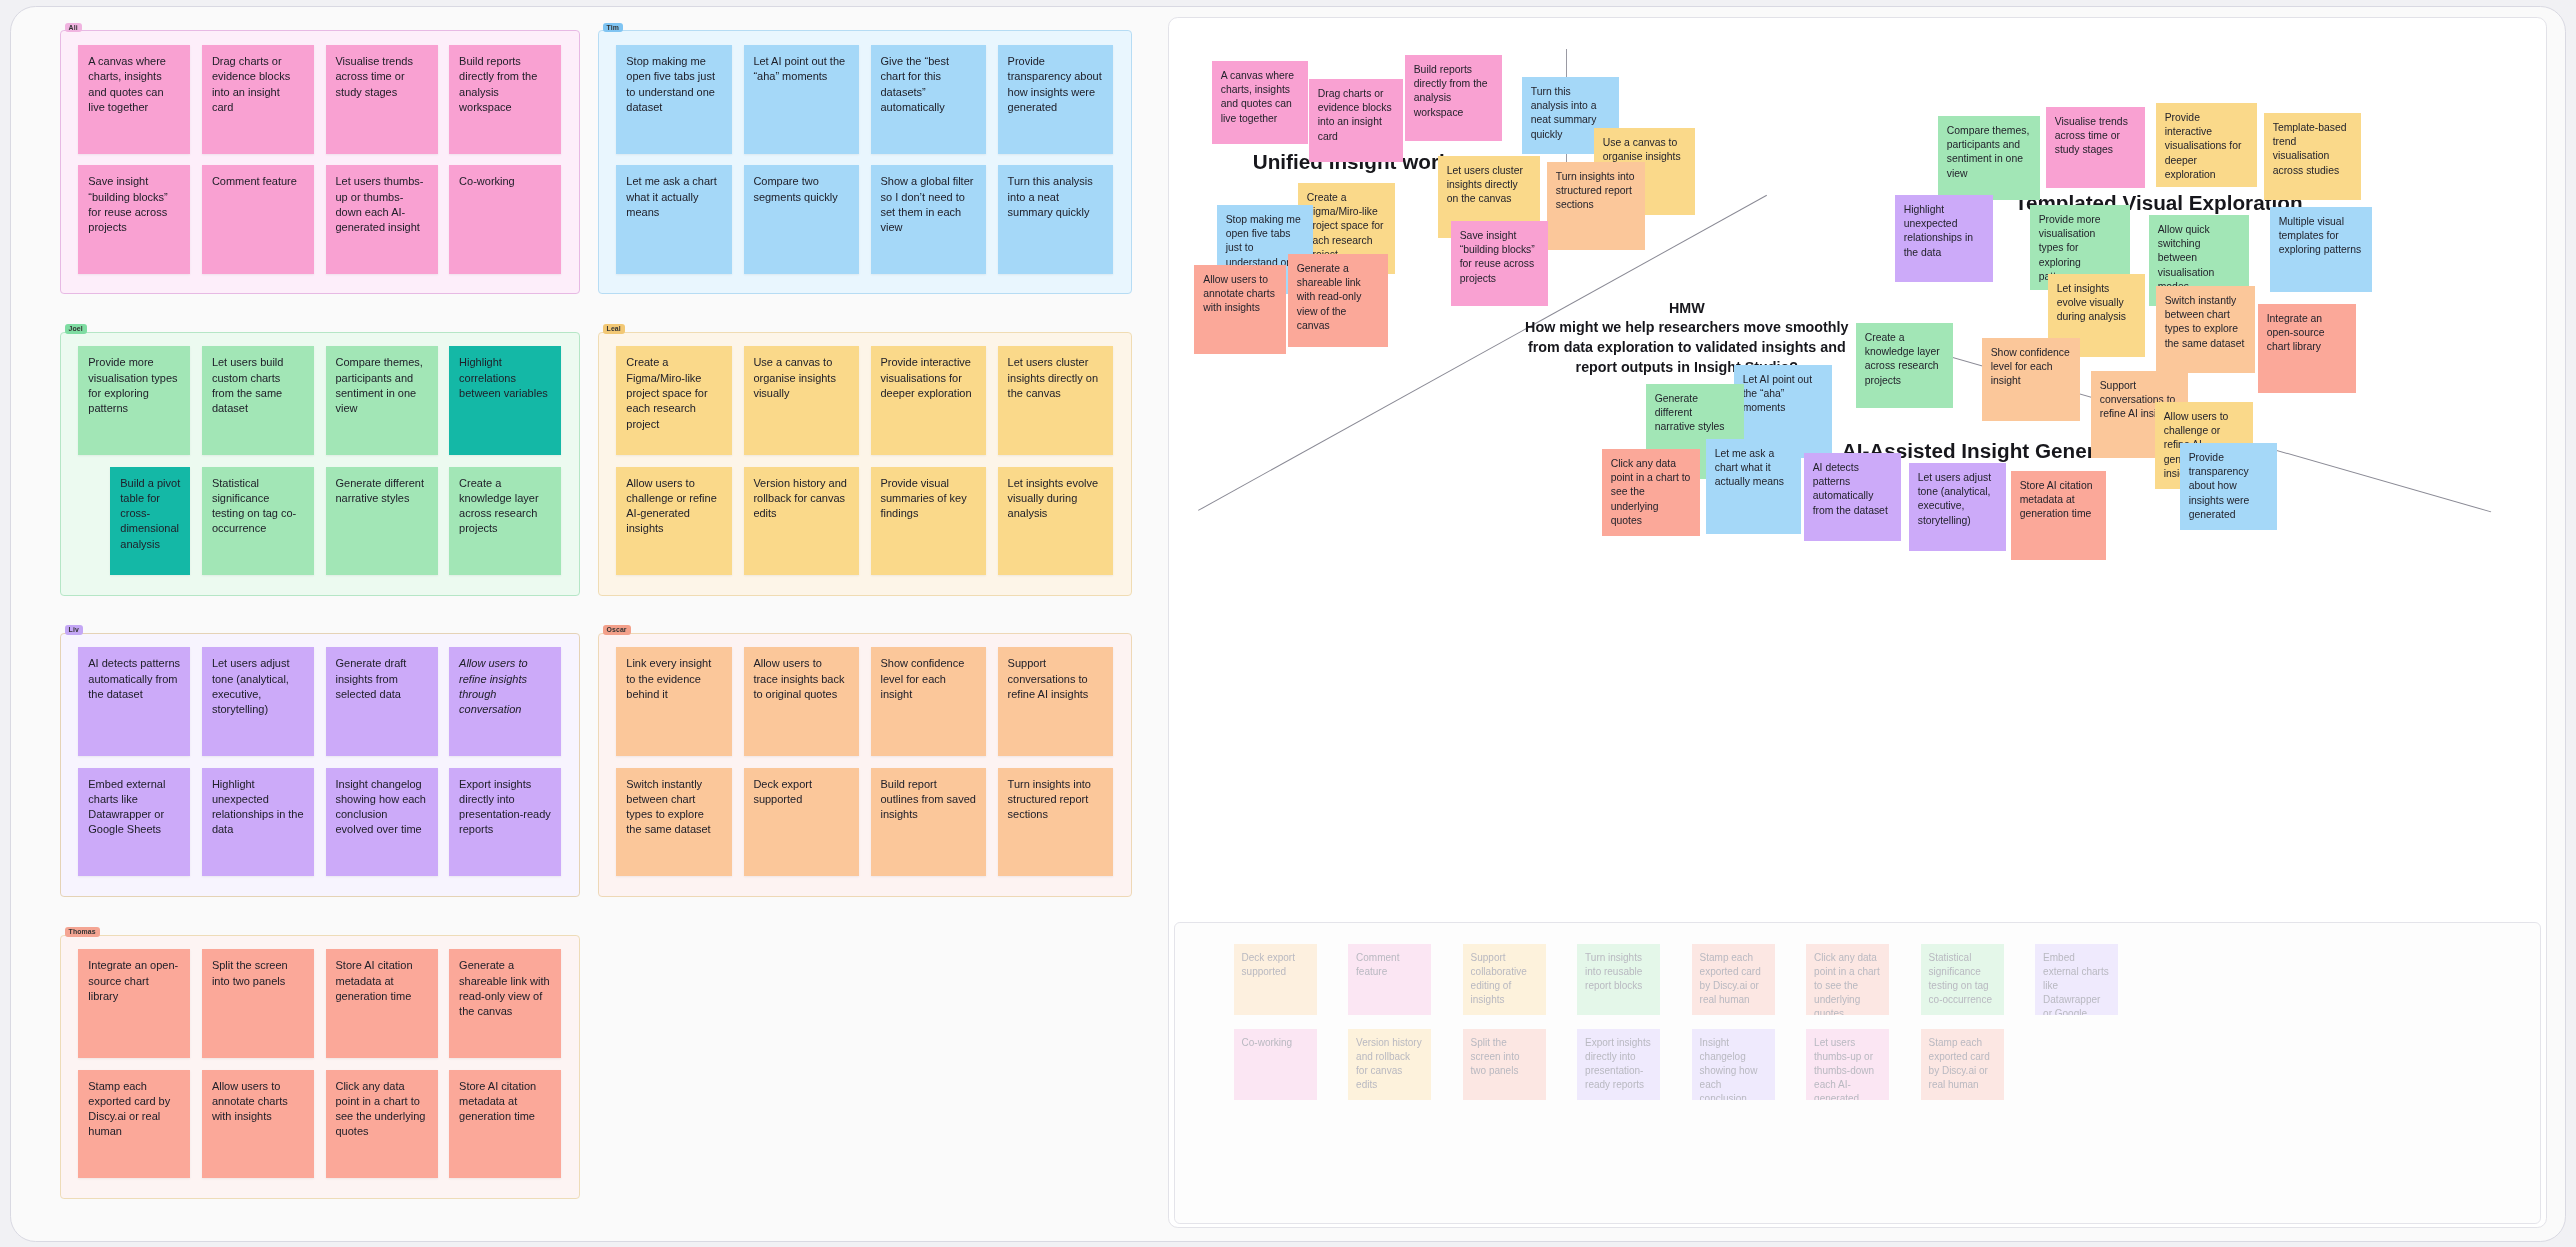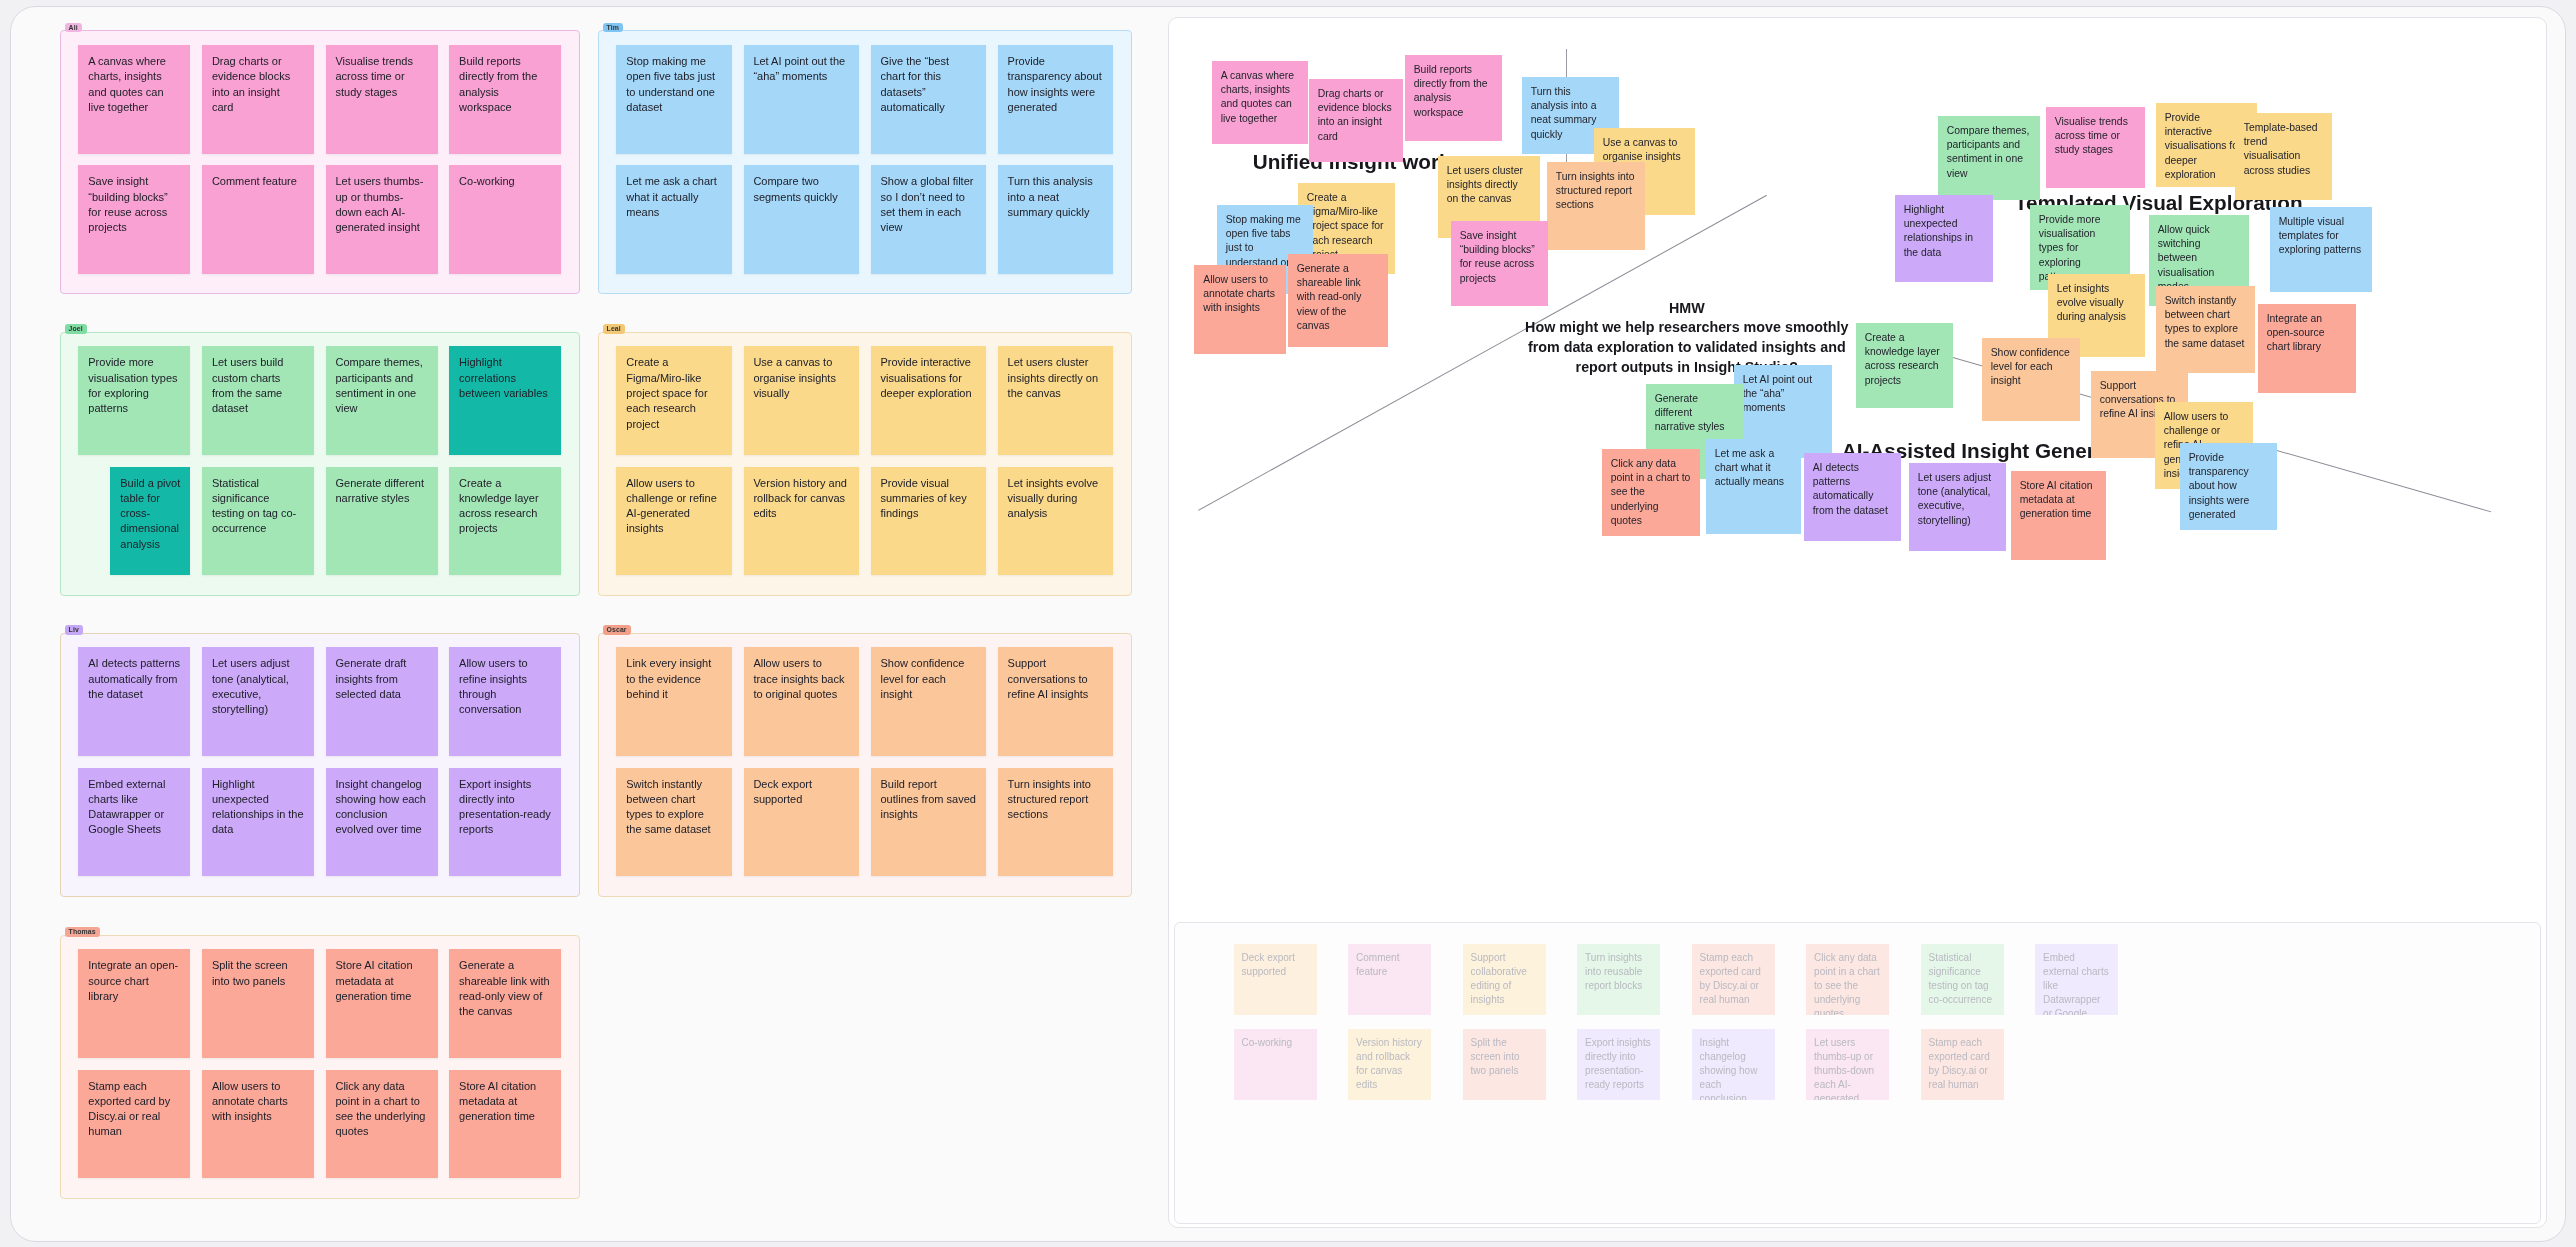--- a/index.html
+++ b/index.html
@@ -187,21 +187,21 @@
             <div class="note" style="background: rgb(250, 217, 138);">Provide visual summaries of key findings</div>
             <div class="note" style="background: rgb(250, 217, 138);">Let insights evolve visually during analysis</div>
           </div>
         </div>
         <div class="group" style="left: 0px; top: 616px; width: 520px; height: 264px; background: rgb(247, 244, 254); border-color: rgb(229, 211, 182);">
           <div class="group-tag" style="background: rgb(196, 167, 245);">Liv</div>
           <div class="grid">
             <div class="note" style="background: rgb(204, 170, 249);">AI detects patterns automatically from the dataset</div>
             <div class="note" style="background: rgb(204, 170, 249);">Let users adjust tone (analytical, executive, storytelling)</div>
             <div class="note" style="background: rgb(204, 170, 249);">Generate draft insights from selected data</div>
-            <div class="note" style="background: rgb(204, 170, 249);">Allow users to refine insights through conversation</div>
+            <div class="note" style="background: rgb(204, 170, 249); font-style: italic;">Allow users to refine insights through conversation</div>
             <div class="note" style="background: rgb(204, 170, 249);">Embed external charts like Datawrapper or Google Sheets</div>
             <div class="note" style="background: rgb(204, 170, 249);">Highlight unexpected relationships in the data</div>
             <div class="note" style="background: rgb(204, 170, 249);">Insight changelog showing how each conclusion evolved over time</div>
             <div class="note" style="background: rgb(204, 170, 249);">Export insights directly into presentation-ready reports</div>
           </div>
         </div>
         <div class="group" style="left: 538px; top: 616px; width: 534px; height: 264px; background: rgb(253, 243, 242); border-color: rgb(238, 216, 182);">
           <div class="group-tag" style="background: rgb(243, 160, 138);">Oscar</div>
           <div class="grid">
             <div class="note" style="background: rgb(251, 199, 154);">Link every insight to the evidence behind it</div>
@@ -255,21 +255,21 @@
           <div class="fnote" style="left: 378px; top: 144px; width: 98px; height: 88px; background: rgb(251, 199, 154);">Turn insights into structured report sections</div>
           <div class="fnote" style="left: 269px; top: 138px; width: 102px; height: 82px; background: rgb(250, 217, 138);">Let users cluster insights directly on the canvas</div>
           <div class="fnote" style="left: 129px; top: 165px; width: 97px; height: 91px; background: rgb(250, 217, 138);">Create a Figma/Miro-like project space for each research project</div>
           <div class="fnote" style="left: 48px; top: 187px; width: 96px; height: 89px; background: rgb(165, 216, 248);">Stop making me open five tabs just to understand one dataset</div>
           <div class="fnote" style="left: 282px; top: 203px; width: 97px; height: 85px; background: rgb(249, 161, 210);">Save insight “building blocks” for reuse across projects</div>
           <div class="fnote" style="left: 25.6px; top: 247px; width: 92px; height: 89px; background: rgb(251, 168, 153);">Allow users to annotate charts with insights</div>
           <div class="fnote" style="left: 119px; top: 236px; width: 100px; height: 93px; background: rgb(251, 168, 153);">Generate a shareable link with read-only view of the canvas</div>
           <div class="fnote" style="left: 769px; top: 98px; width: 102px; height: 84px; background: rgb(162, 230, 182);">Compare themes, participants and sentiment in one view</div>
           <div class="fnote" style="left: 877px; top: 89px; width: 99px; height: 81px; background: rgb(249, 161, 210);">Visualise trends across time or study stages</div>
           <div class="fnote" style="left: 987px; top: 85px; width: 101px; height: 84px; background: rgb(250, 217, 138);">Provide interactive visualisations for deeper exploration</div>
-          <div class="fnote" style="left: 1066px; top: 95px; width: 97px; height: 87px; background: rgb(250, 217, 138);">Template-based trend visualisation across studies</div>
+          <div class="fnote" style="left: 1095px; top: 95px; width: 97px; height: 87px; background: rgb(250, 217, 138);">Template-based trend visualisation across studies</div>
           <div class="fnote" style="left: 726px; top: 177px; width: 98px; height: 87px; background: rgb(204, 170, 249);">Highlight unexpected relationships in the data</div>
           <div class="fnote" style="left: 861px; top: 187px; width: 100px; height: 85px; background: rgb(162, 230, 182);">Provide more visualisation types for exploring patterns</div>
           <div class="fnote" style="left: 980px; top: 197px; width: 100px; height: 91px; background: rgb(162, 230, 182);">Allow quick switching between visualisation modes</div>
           <div class="fnote" style="left: 1101px; top: 189px; width: 102px; height: 85px; background: rgb(165, 216, 248);">Multiple visual templates for exploring patterns</div>
           <div class="fnote" style="left: 879px; top: 256px; width: 97px; height: 83px; background: rgb(250, 217, 138);">Let insights evolve visually during analysis</div>
           <div class="fnote" style="left: 987px; top: 268px; width: 99px; height: 87px; background: rgb(251, 199, 154);">Switch instantly between chart types to explore the same dataset</div>
           <div class="fnote" style="left: 1089px; top: 286px; width: 98px; height: 89px; background: rgb(251, 168, 153);">Integrate an open-source chart library</div>
           <div class="fnote" style="left: 687px; top: 305px; width: 97px; height: 85px; background: rgb(162, 230, 182);">Create a knowledge layer across research projects</div>
           <div class="fnote" style="left: 813px; top: 320px; width: 98px; height: 83px; background: rgb(251, 199, 154);">Show confidence level for each insight</div>
           <div class="fnote" style="left: 922px; top: 353px; width: 97px; height: 87px; background: rgb(251, 199, 154);">Support conversations to refine AI insights</div>

